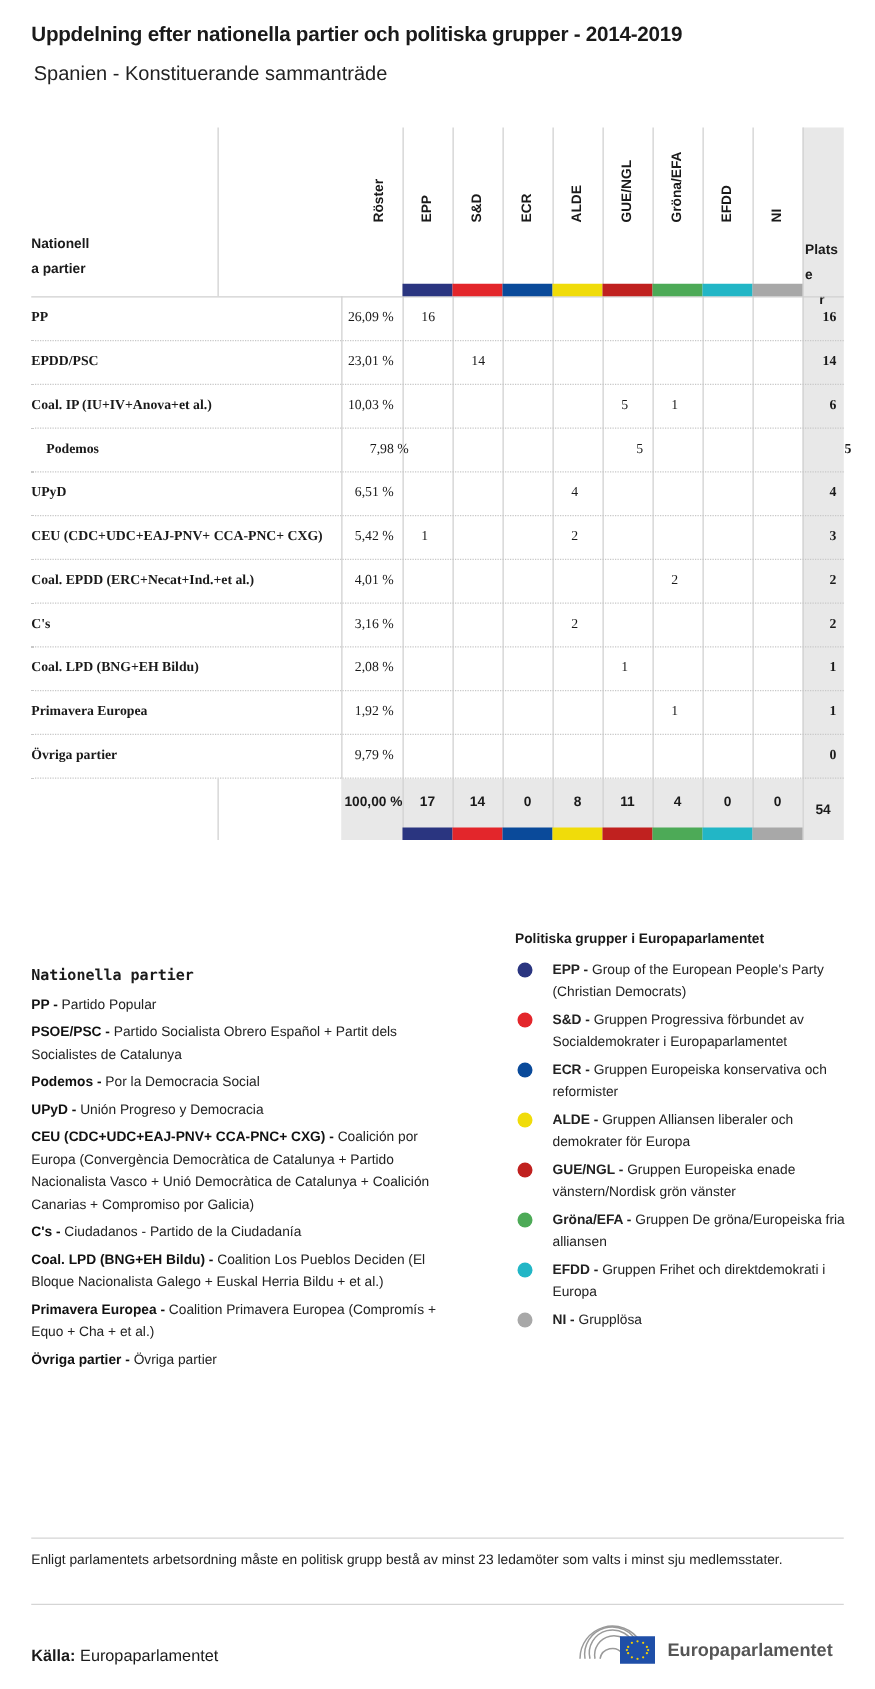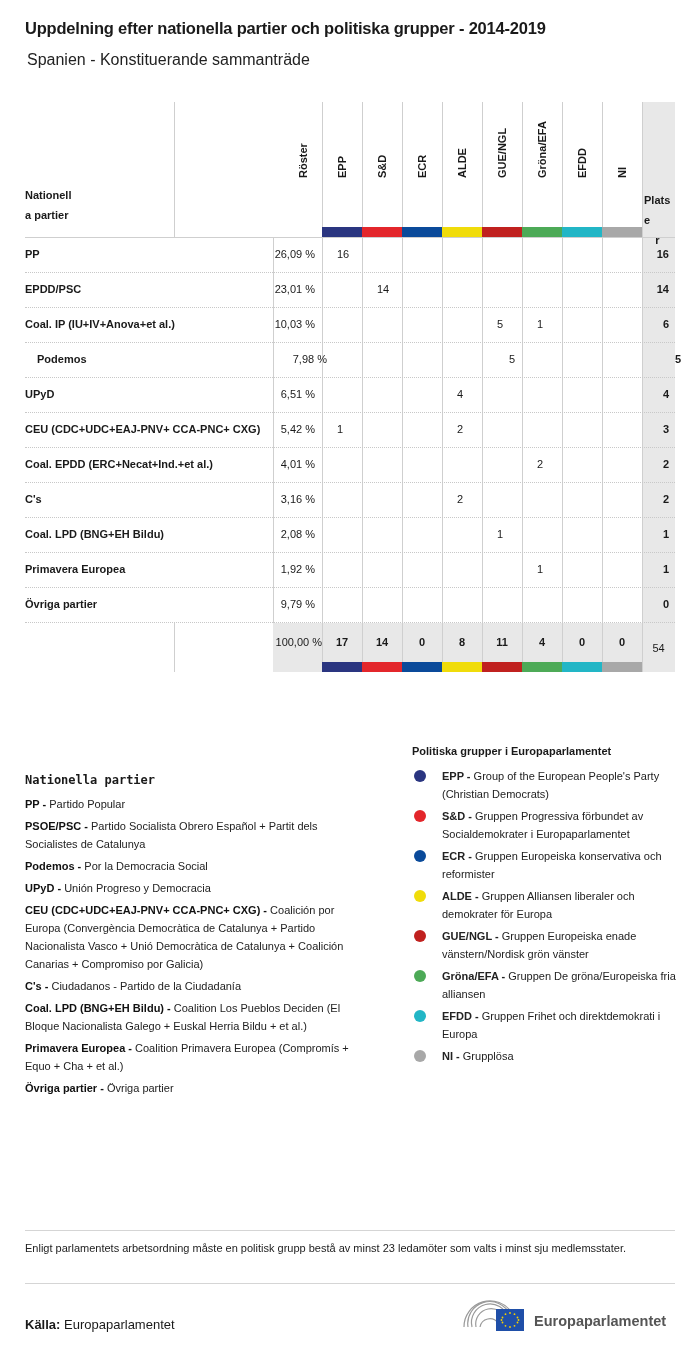--- a/index.html
+++ b/index.html
@@ -10,29 +10,29 @@
   
   .tbl { position: absolute; left: 0; top: 0; width: 700px; }
   .vline { position: absolute; width: 1px; background: #cfcfcf; }
   .hdr-nat { position: absolute; left: 25px; top: 185px; font-size: 11px; font-weight: bold; line-height: 20px; }
   .rot { position: absolute; font-size: 11px; font-weight: bold; transform: rotate(-90deg); transform-origin: left top; white-space: nowrap; }
   .colorbar { position: absolute; height: 10px; }
   .platser-bg { position: absolute; left: 642px; top: 102px; width: 33px; height: 570px; background: #e8e8e8; }
   .platser-hdr { position: absolute; left: 644px; top: 190px; font-size: 11px; font-weight: bold; line-height: 20px; width: 32px; overflow: hidden; word-break: break-all; }
   .hrule { position: absolute; left: 25px; width: 650px; height: 1px; background: #cfcfcf; }
   .drule { position: absolute; left: 25px; width: 650px; border-top: 1px dotted #c8c8c8; }
-  .row { position: absolute; left: 0; width: 700px; height: 35px; }
+  .row { position: absolute; left: 0; width: 700px; height: 35px; font-family: Liberation Serif, serif; }
   .row .name { position: absolute; left: 25px; top: 11px; font-size: 11px; font-weight: bold; white-space: nowrap; }
   .row .votes { position: absolute; left: 269px; width: 46px; top: 11px; font-size: 11px; text-align: right; }
   .row .seat { position: absolute; top: 11px; font-size: 11px; width: 40px; padding-left: 15px; }
   .row .total { position: absolute; left: 642px; width: 27px; top: 11px; font-size: 11px; font-weight: bold; text-align: right; }
   .sum-bg { position: absolute; left: 273px; top: 623px; width: 369px; height: 49px; background: #e8e8e8; }
-  .sum .votes { position: absolute; left: 273px; width: 49px; top: 636px; font-size: 11px; font-weight: normal; text-align: right; }
+  .sum .votes { position: absolute; left: 273px; width: 49px; top: 636px; font-size: 11px; font-weight: bold; text-align: right; }
   .sum .seat { position: absolute; top: 636px; font-size: 11px; font-weight: bold; width: 40px; text-align: center; }
-  .sum .total { position: absolute; left: 642px; width: 33px; top: 642px; font-size: 11px; font-weight: normal; text-align: center; }
+  .sum .total { position: absolute; left: 642px; width: 33px; top: 642px; font-size: 11px; font-weight: bold; text-align: center; }
 
   
   .leg-left { position: absolute; left: 25px; top: 745px; width: 345px; }
   .leg-left h3 { font-family: "DejaVu Sans Mono", monospace; font-size: 12px; font-weight: bold; margin-bottom: 8px; margin-top: 28px; }
   .leg-left p { font-size: 11px; line-height: 18px; margin-bottom: 4px; color: #222; }
   .leg-left p b { color: #111; }
   .leg-right { position: absolute; left: 412px; top: 745px; width: 270px; }
   .leg-right h3 { font-size: 11px; font-weight: bold; margin-bottom: 10px; }
   .grp { position: relative; padding-left: 30px; font-size: 11px; line-height: 18px; margin-bottom: 4px; color: #222; }
   .grp .dot { position: absolute; left: 2px; top: 3px; width: 12px; height: 12px; border-radius: 50%; }

